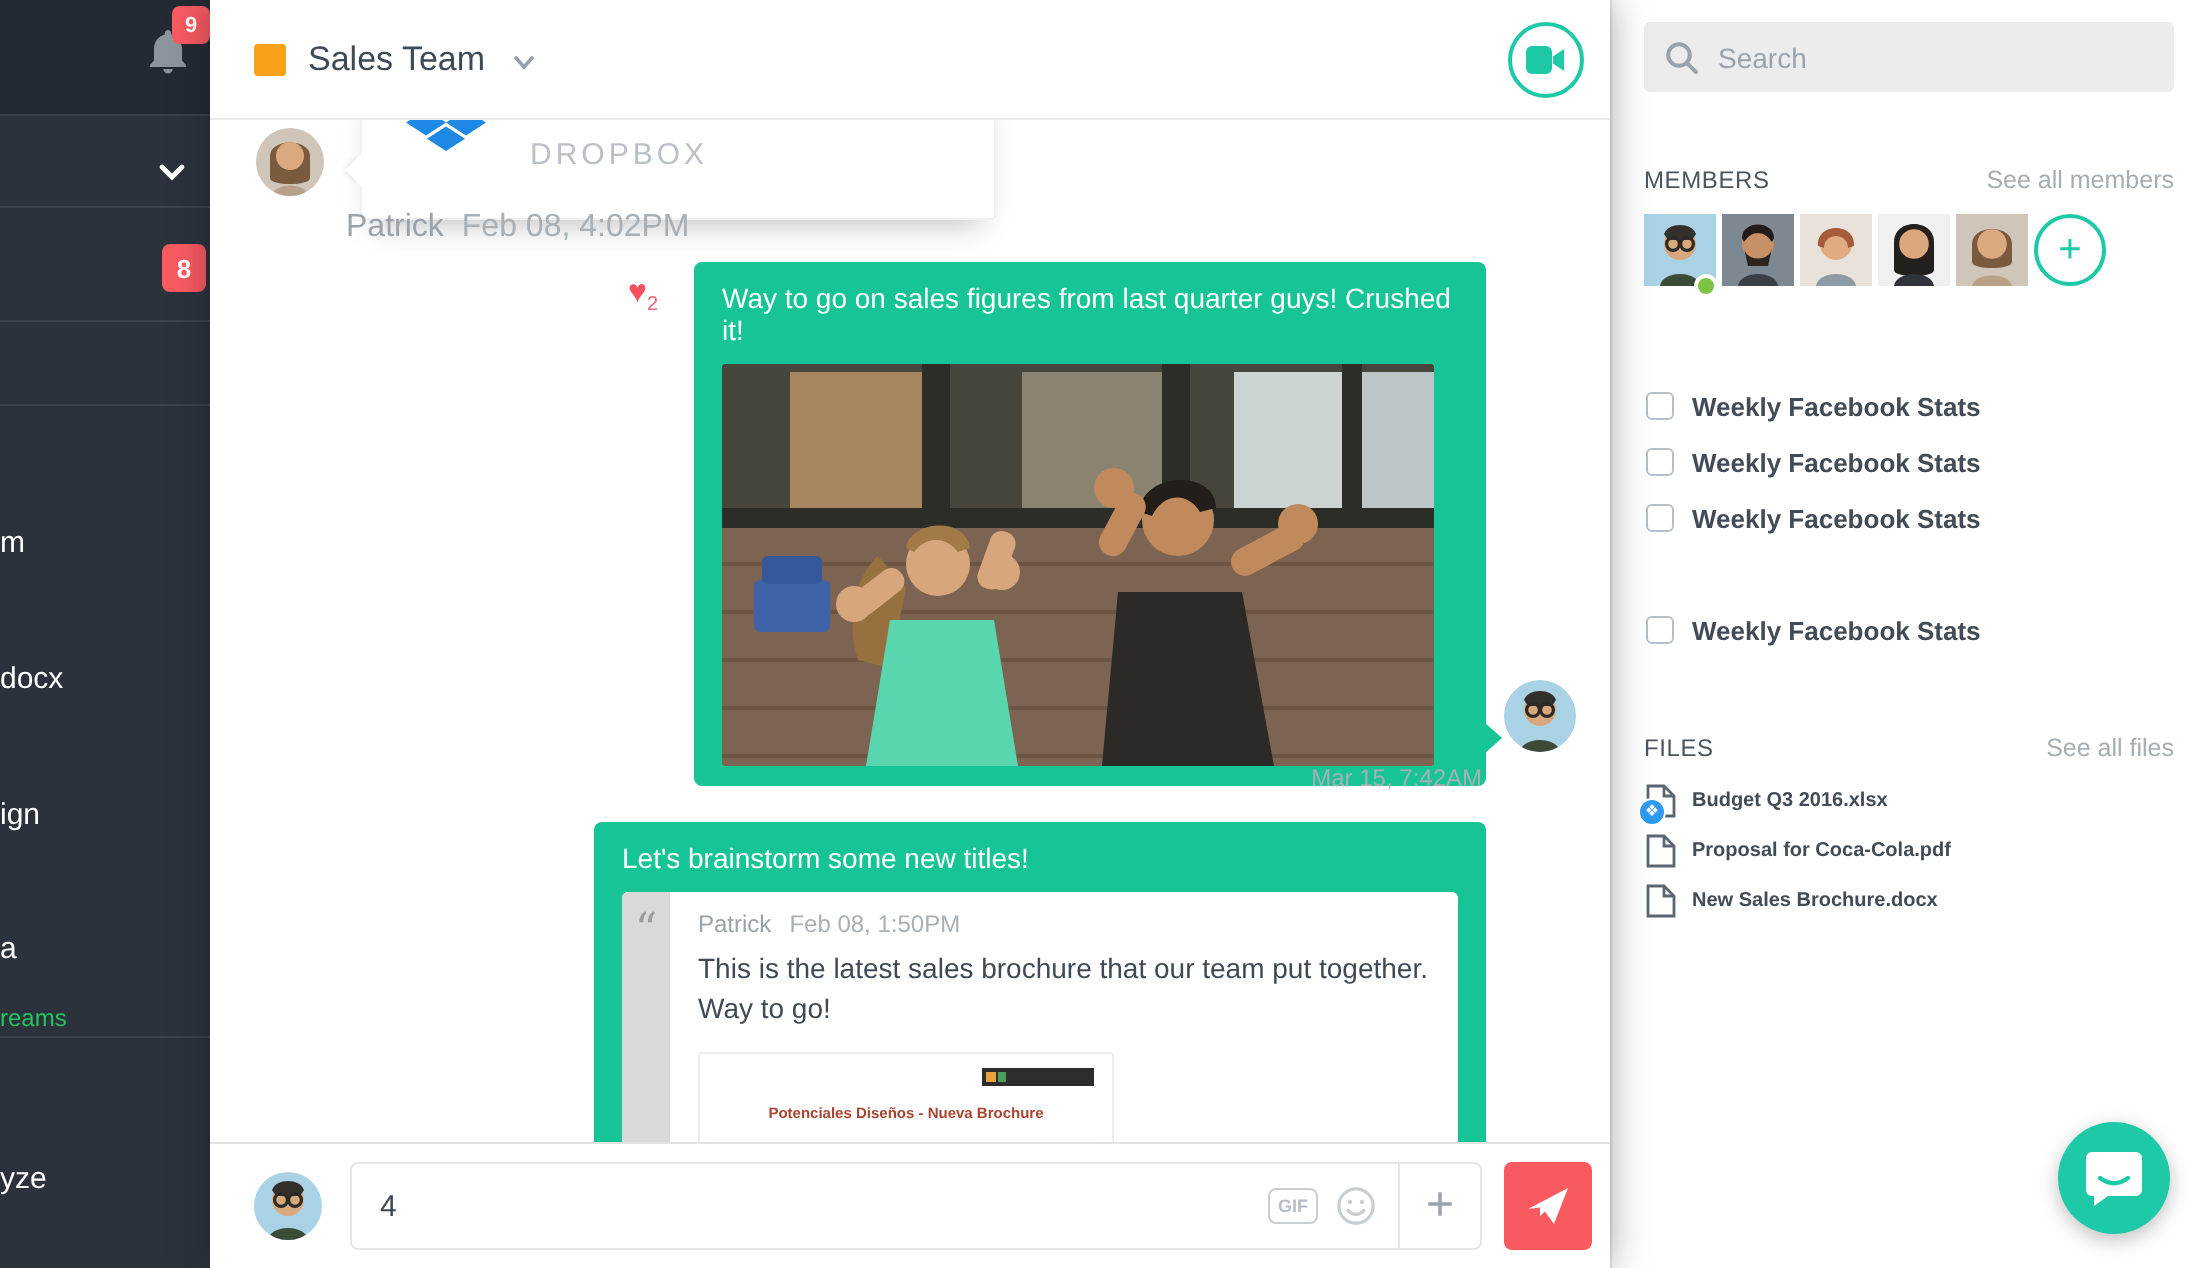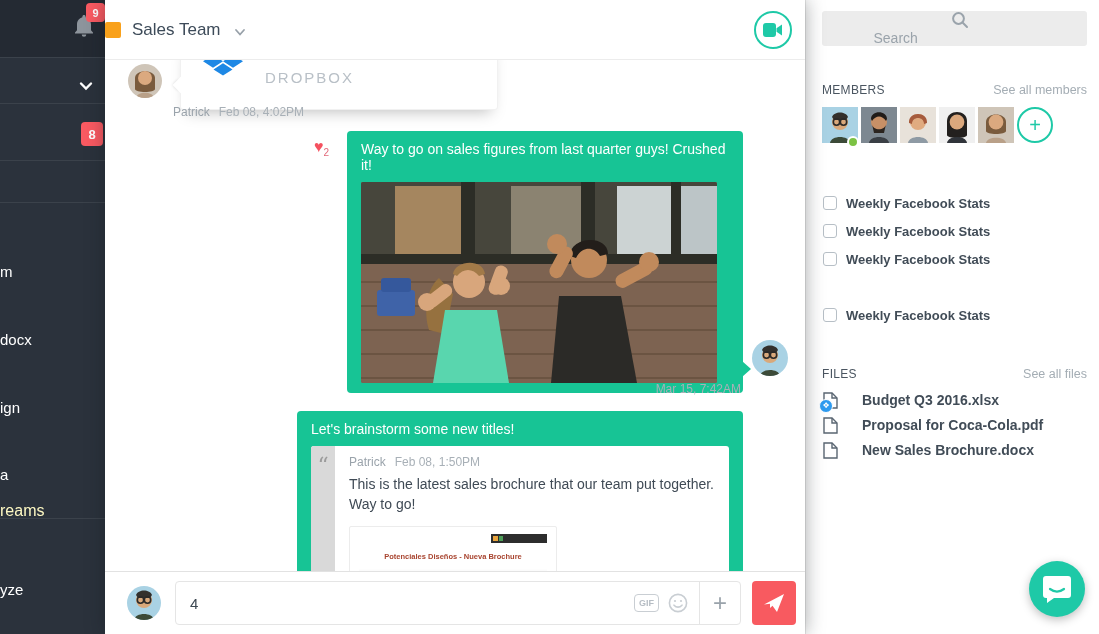--- a/index.html
+++ b/index.html
@@ -10,48 +10,48 @@
   .rail { position:absolute; left:0; top:0; width:105px; height:634px; background:#2b323c; }
   .rail-top { position:absolute; left:0; top:0; width:105px; height:57px; background:#242a33; }
   .bell { position:absolute; right:9px; top:13px; width:24px; height:26px; }
   .badge { position:absolute; background:#fa5a62; color:#fff; border-radius:4px;
            font-size:11px; font-weight:700; display:flex; align-items:center; justify-content:center; }
   .badge-9 { left:86px; top:3px; width:19px; height:19px; }
   .badge-8 { left:81px; top:122px; width:22px; height:24px; font-size:13px; }
   .rail-div { position:absolute; left:0; width:105px; height:1px; background:rgba(255,255,255,0.08); }
   .rail-chev { position:absolute; left:78px; top:78px; width:16px; height:16px; }
   .rail-item { position:absolute; left:0; color:#fff; font-size:15px; font-weight:500; white-space:nowrap; }
-  .rail-item.sub { color:#fef9c3; font-weight:400; font-size:16px; }
+  .rail-item.sub { color:#22c55e; font-weight:400; font-size:12px; }
 
   
   .chat { position:absolute; left:105px; top:0; width:700px; height:634px; background:#fff;
           box-shadow:0 0 18px rgba(15,20,26,0.38); z-index:5; }
   .chat-header { position:absolute; top:0; left:0; right:0; height:60px; background:#fff;
-                 border-bottom:1px solid #ececec; display:flex; align-items:center; z-index:4; }
+                 border-bottom:1px solid #ececec; display:flex; align-items:center; padding-left:22px; z-index:4; }
   .team-square { width:16px; height:16px; border-radius:2px; background:#f9a11b; margin-right:11px; }
   .chat-title { font-size:17px; color:#3d4b59; }
   .title-chev { margin-left:13px; width:12px; height:12px; }
   .video-btn { position:absolute; right:13px; top:11px; width:38px; height:38px; border-radius:50%;
                border:2px solid #1ec9a7; background:#fff; display:flex; align-items:center; justify-content:center; }
 
   .chat-body { position:absolute; top:60px; left:0; right:0; bottom:63px; overflow:hidden; background:#fff; }
 
   .avatar { border-radius:50%; overflow:hidden; display:block; }
   .avatar svg { display:block; }
 
   
   .db-card { position:absolute; left:75px; top:-22px; width:318px; height:72px; background:#fff;
              border:1px solid #f1f1f1; border-radius:3px;
              box-shadow:0 9px 14px -7px rgba(0,0,0,0.25); }
   .db-tail { position:absolute; left:-6px; top:40px; width:12px; height:12px; background:#fff;
              transform:rotate(45deg); box-shadow:-2px 2px 3px -2px rgba(0,0,0,0.15); }
   .db-logo { position:absolute; left:22px; top:2px; }
   .db-label { position:absolute; left:84px; top:30px; font-size:15px; letter-spacing:2px; color:#b9c0c7; }
   .avatar-patrick { position:absolute; left:23px; top:4px; width:34px; height:34px; }
-  .msg-meta { position:absolute; left:68px; top:45px; font-size:12px; color:#9aa3ab;text-align:right; }
+  .msg-meta { position:absolute; left:68px; top:45px; font-size:16px; color:#9aa3ab;text-align:right; }
   .msg-meta .time { color:#a8b0b7; margin-left:9px; }
 
   
   .bubble { position:absolute; background:#17c495; border-radius:4px; color:#fff;
             font-size:14px; padding:10px 14px; }
   .bubble-1 { left:242px; top:71px; width:396px; }
   .bubble-2 { left:192px; top:351px; width:446px; }
   .bubble-tail { position:absolute; right:-8px; bottom:16px; width:0; height:0;
                  border-top:8px solid transparent; border-bottom:8px solid transparent;
                  border-left:9px solid #17c495; }
@@ -90,21 +90,21 @@
   .smiley { flex:none; margin-right:11px; width:20px; height:20px; }
   .vdiv { flex:none; width:1px; height:42px; background:#e5e5e5; }
   .plus-btn { flex:none; width:40px; text-align:center; color:#9aa3ab; font-size:24px; font-weight:300; line-height:1; }
   .send-btn { flex:none; margin-left:11px; width:44px; height:44px; background:#f85a60; border-radius:4px;
               display:flex; align-items:center; justify-content:center; }
 
   
   .right { position:absolute; left:805px; top:0; width:294px; height:634px; background:#fff;
            border-left:1px solid #e9e9e9; }
   .search { position:absolute; left:16px; top:11px; width:265px; height:35px; background:#ececec;
-            border-radius:3px; display:flex; align-items:center; padding-left:10px;flex-direction:column; }
+            border-radius:3px; display:flex; align-items:center; padding-left:10px; }
   .search svg { flex:none; }
   .search input { flex:1; border:none; outline:none; background:transparent; margin-left:9px;
                   font-size:14px; color:#6a737b; font-family:"Liberation Sans", sans-serif; }
   .search input::placeholder { color:#9aa3ab; }
   .sec-head { position:absolute; left:16px; right:12px; display:flex; align-items:baseline; justify-content:space-between; }
   .sec-label { font-size:12px; font-weight:400; color:#4a5560; letter-spacing:0.3px; }
   .sec-link { font-size:12.5px; color:#a4adb4; }
   .members-row { position:absolute; left:16px; top:107px; display:flex; gap:3px; }
   .m-av { width:36px; height:36px; border-radius:50%; overflow:hidden; position:relative; flex:none; }
   .m-wrap { position:relative; flex:none; }
@@ -115,21 +115,21 @@
                 background:#fff; flex:none; line-height:1; }
   .task-row { position:absolute; left:17px; display:flex; align-items:center; height:20px; }
   .cb { width:14px; height:14px; border:1.5px solid #b7bfc6; border-radius:3px; background:#fff; flex:none; }
   .task-label { margin-left:9px; font-size:13px; font-weight:700; color:#414c57; }
   .see-more { position:absolute; left:0; right:0; top:333px; text-align:center; font-size:12.5px; color:#a4adb4; }
   .file-row { position:absolute; left:17px; display:flex; align-items:center; height:20px; }
   .file-ic { position:relative; width:15px; height:17px; flex:none; }
   .db-badge { position:absolute; left:-4px; bottom:-4px; width:14px; height:14px; border-radius:50%;
               background:#2e9bf0; color:#fff; font-size:8px; display:flex; align-items:center;
               justify-content:center; border:1px solid #fff; }
-  .file-label { margin-left:24px; font-size:14px; font-weight:700; color:#414c57; }
+  .file-label { margin-left:8px; font-size:10px; font-weight:700; color:#414c57; }
 
   
   .intercom { position:absolute; left:1029px; top:561px; width:56px; height:56px; border-radius:50%;
               background:#1ec9a7; z-index:9; display:flex; align-items:center; justify-content:center;
               box-shadow:0 3px 10px rgba(0,0,0,0.25); }
 </style>
 </head>
 <body>
 
 <div class="rail">

